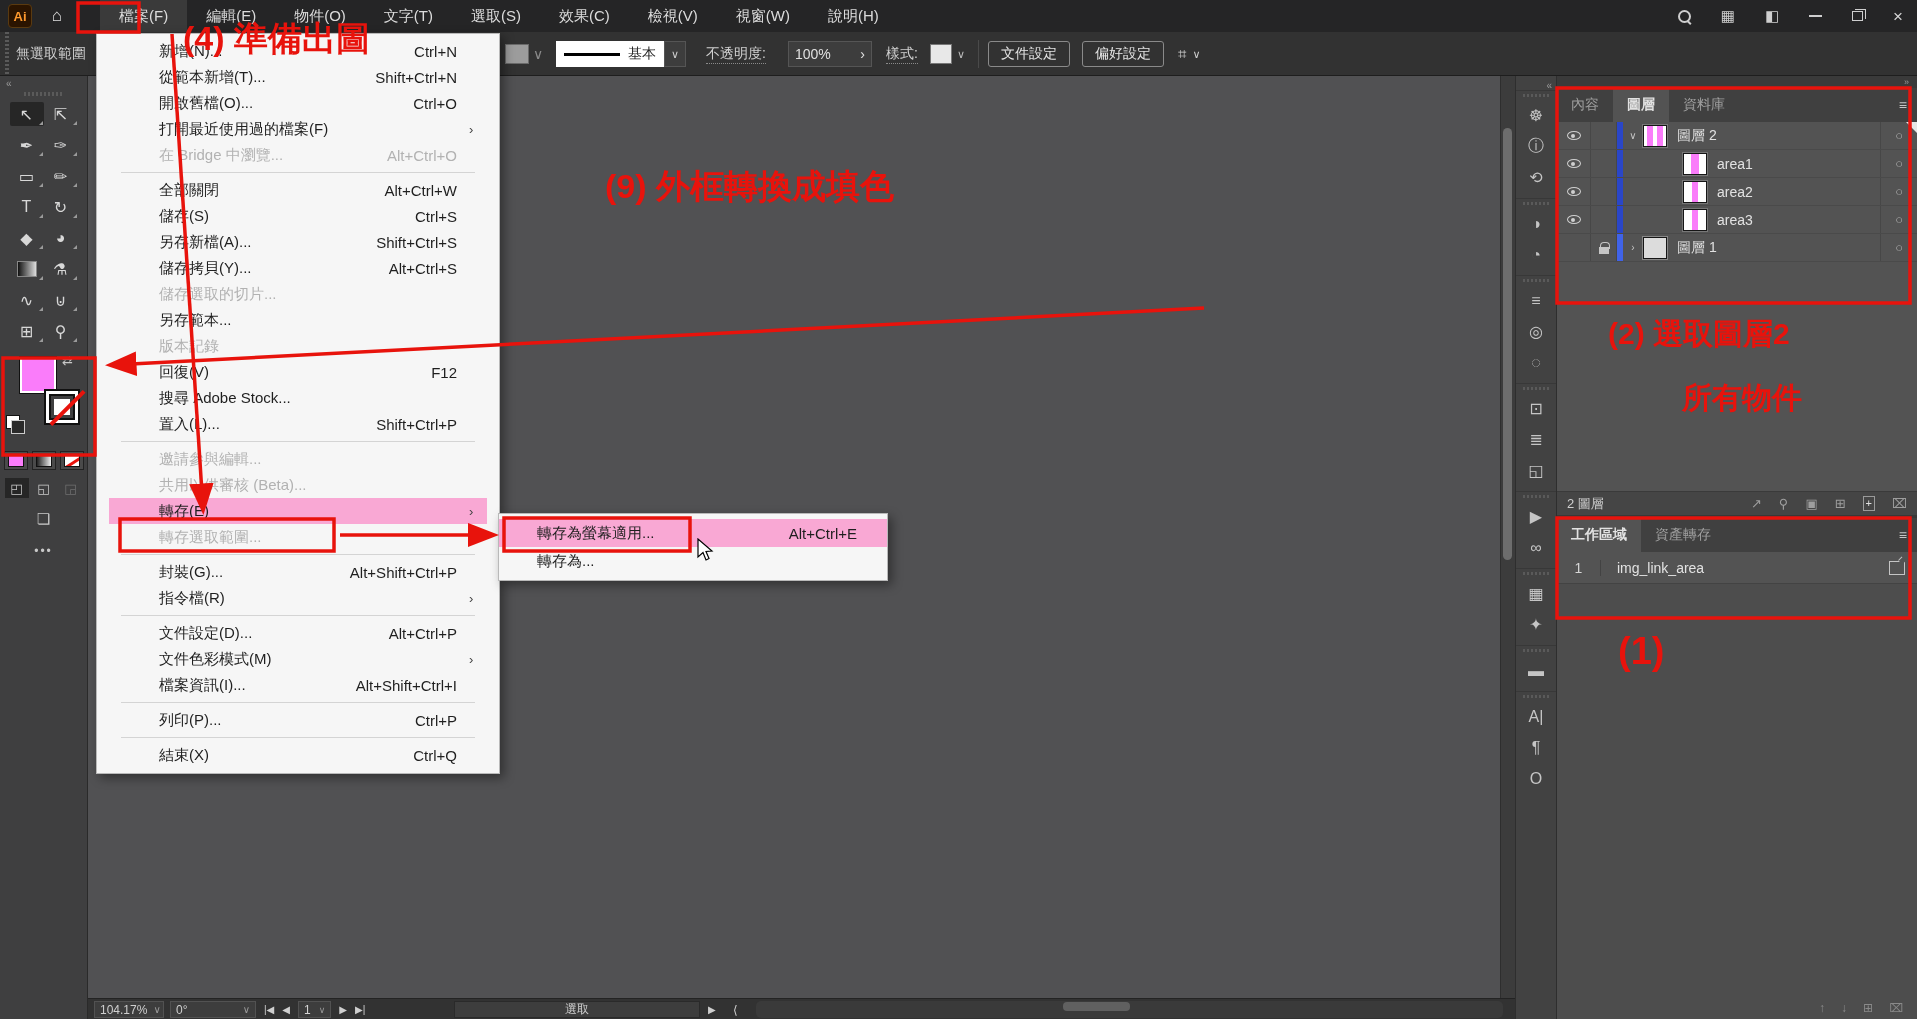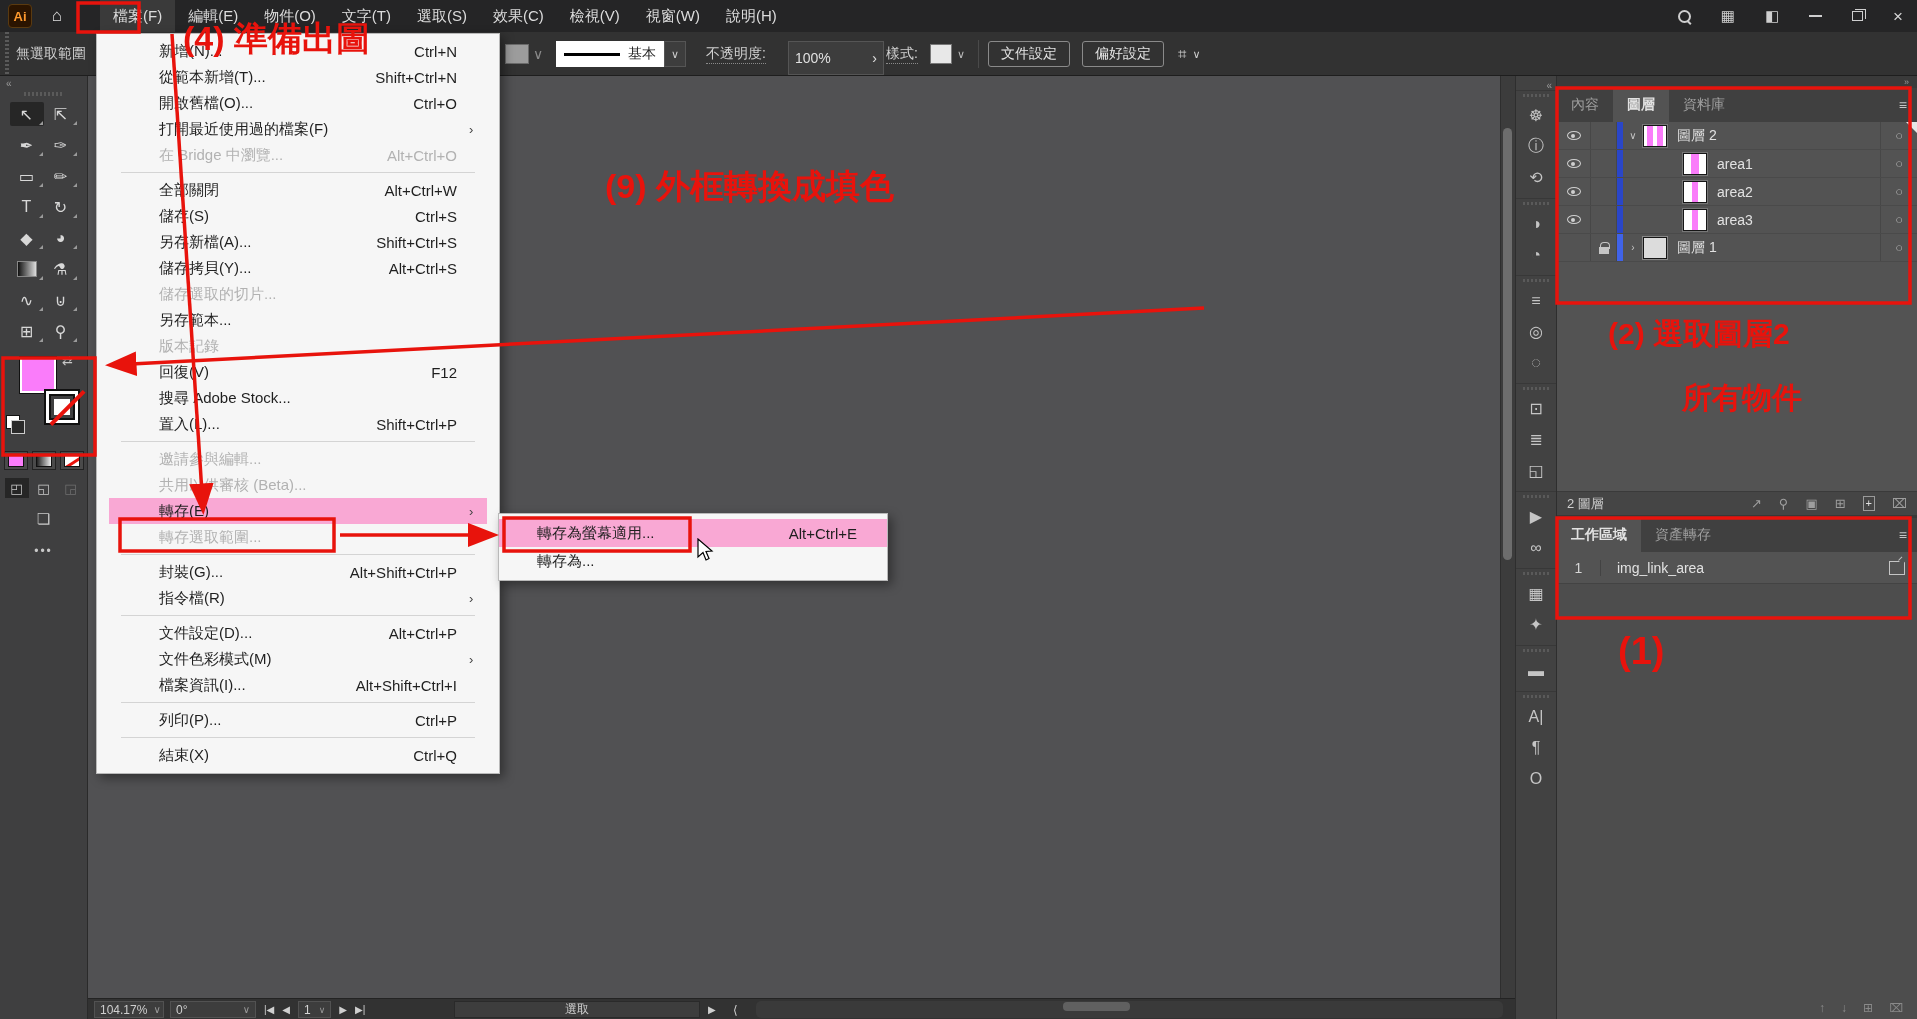--- a/index.html
+++ b/index.html
@@ -8,21 +8,21 @@
   body { position:relative; font-size:14px; color:#d6d6d6; }
 
   
   #titlebar { position:absolute; left:0; top:0; width:1917px; height:32px; background:#252526;
     display:flex; align-items:center; z-index:10; }
   .ai-logo { width:24px; height:24px; margin:0 10px 0 8px; background:#2b1400; color:#ff9a2e;
     font-weight:bold; font-size:13px; display:flex; align-items:center; justify-content:center;
     border-radius:4px; border:1px solid #5a3a10; }
   .home-ic { width:30px; text-align:center; font-size:17px; color:#e0e0e0; margin-right:28px; }
   #menubar { display:flex; height:32px; align-items:stretch; }
-  .mb-item { padding:0 13px; display:flex; align-items:center; font-size:15px; color:#dcdcdc; }
+  .mb-item { padding:0 19px; display:flex; align-items:center; font-size:15px; color:#dcdcdc; }
   .mb-item.open { background:#3a3a3a; }
   .tb-right { margin-left:auto; display:flex; align-items:center; gap:30px; padding-right:14px; }
   .mag { position:relative; width:13px; height:13px; }
   .mag::before { content:""; position:absolute; left:0; top:0; width:9px; height:9px;
     border:2px solid #cfcfcf; border-radius:50%; }
   .mag::after { content:""; position:absolute; left:10px; top:10px; width:5px; height:2px;
     background:#cfcfcf; transform:rotate(45deg); transform-origin:0 0; }
   .wicon { font-size:15px; color:#cfcfcf; }
   .win-min { width:13px; height:2px; background:#cfcfcf; }
   .win-restore { width:11px; height:10px; border:1px solid #cfcfcf; position:relative; }
@@ -39,22 +39,22 @@
   .no-sel { left:16px; color:#cfcfcf; font-size:14px; }
   .dd-disabled { left:505px; } .dd-disabled .sw { width:24px; height:20px; background:#9c9c9c; border:1px solid #6a6a6a; }
   .dd-disabled .chev { margin-left:4px; color:#8a8a8a; }
   .stroke-box { left:556px; } 
   .stroke-white { width:108px; height:26px; background:#fff; display:flex; align-items:center; padding:0 8px; gap:8px; }
   .stroke-line { flex:1; height:3px; background:#000; }
   .stroke-lbl { color:#1d1d1d; font-size:14px; }
   .stroke-chev { width:22px; height:26px; display:flex; align-items:center; justify-content:center;
     background:#3d3d3d; border:1px solid #555; color:#cfcfcf; font-size:11px; }
   .opacity-lbl { left:706px; color:#cfcfcf; border-bottom:1px dotted #8a8a8a; height:20px!important; top:12px!important; }
-  .opacity-box { left:788px; width:96px; height:26px!important; top:9px!important; background:#3d3d3d;
-    border:1px solid #555; padding:16px 6px; justify-content:space-between; color:#e0e0e0; }
+  .opacity-box { left:788px; width:84px; height:26px!important; top:9px!important; background:#3d3d3d;
+    border:1px solid #555; padding:8px 6px; justify-content:space-between; color:#e0e0e0; }
   .style-lbl { left:886px; color:#cfcfcf; border-bottom:1px dotted #8a8a8a; height:20px!important; top:12px!important; }
   .style-sw { left:930px; } .style-sw .sw { width:22px; height:20px; background:#e8e8e8; border:1px solid #777; }
   .style-sw .chev { margin-left:5px; color:#bdbdbd; font-size:11px; }
   .cb-sep { left:978px; width:1px; top:8px!important; height:28px!important; background:#4a4a4a; }
   .cb-btn { height:26px!important; top:9px!important; border:1px solid #8a8a8a; border-radius:3px;
     padding:0 12px; color:#e4e4e4; font-size:14px; }
   .btn-doc { left:988px; } .btn-pref { left:1082px; }
   .sim-icon { left:1178px; color:#cfcfcf; font-size:15px; gap:6px; }
 
   

